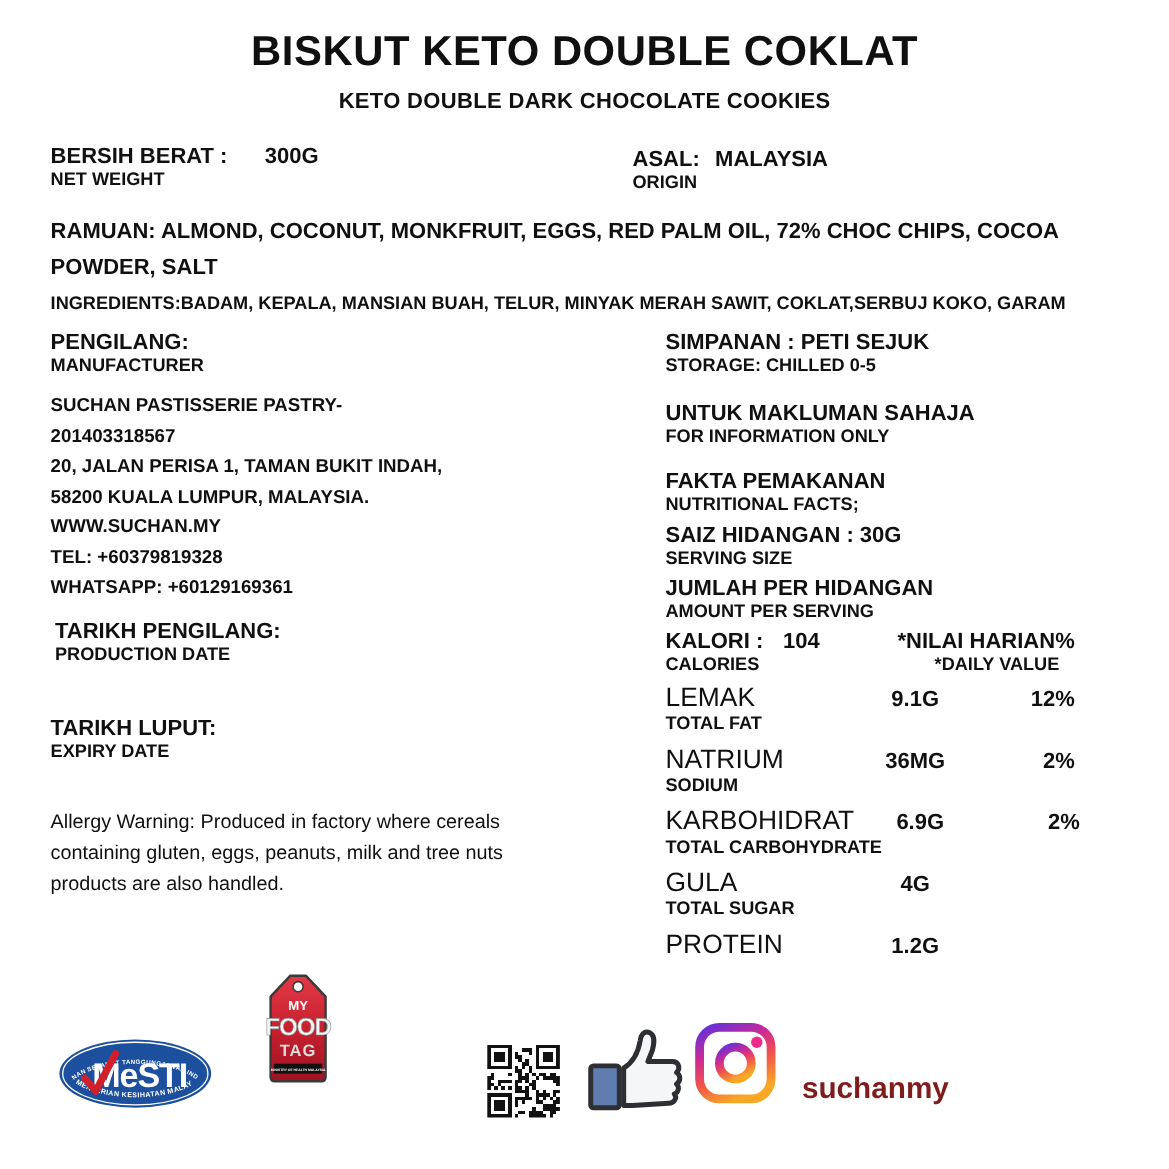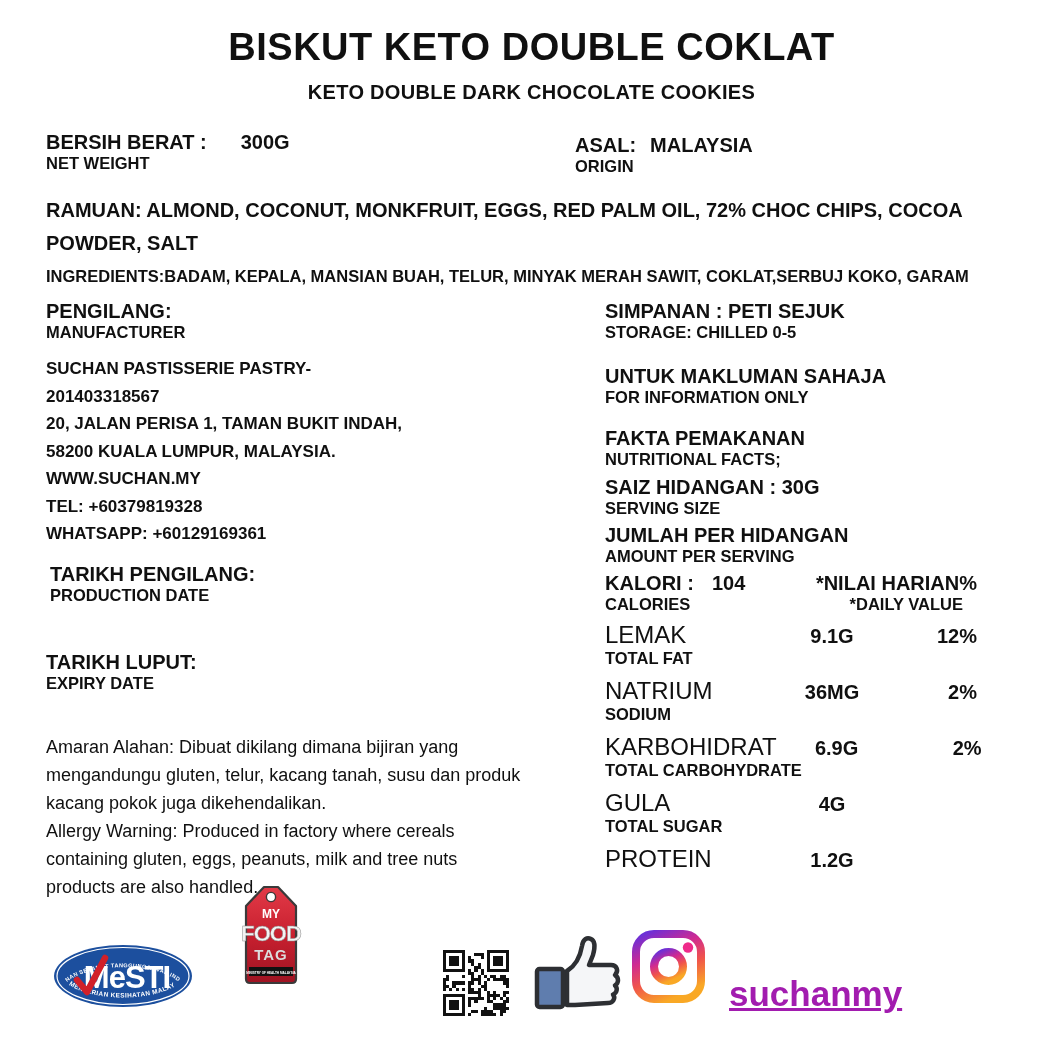--- a/index.html
+++ b/index.html
@@ -18,21 +18,21 @@
   .nut{width:372px;}
   .nrow{display:grid;grid-template-columns:1fr 120px 85px;align-items:baseline;}
   .nrow .val{text-align:center;font-size:20px;font-weight:700;}
   .nrow .pct{text-align:right;font-size:20px;font-weight:700;}
   .nrow .lab{font-size:24px;font-weight:400;}
   .krow{display:flex;align-items:baseline;}
   .krow .kval{margin-left:18px;font-size:20px;font-weight:700;}
   .krow .kdv{margin-left:auto;font-size:20px;font-weight:700;}
   .crow{display:flex;align-items:center;}
   .crow .cdv{margin-left:auto;font-size:16.5px;font-weight:700;padding-right:14px;}
-  .ig-handle{font-size:35px;font-weight:700;color:#a21caf;text-decoration:underline;}
+  .ig-handle{font-size:27px;font-weight:700;color:#7f1d1d;}
   svg text{font-family:"Liberation Sans",sans-serif;}
 </style>
 </head>
 <body>
 
 <div class="page">
 
   <div class="abs sub" style="top:81px;left:0;">KETO DOUBLE DARK CHOCOLATE COOKIES</div>
   <div class="abs ttl" style="top:26px;left:0;">BISKUT KETO DOUBLE COKLAT</div>
 
@@ -74,21 +74,20 @@
     <div class="ms">TARIKH  PENGILANG:</div>
     <div class="en">PRODUCTION DATE</div>
   </div>
 
   <div class="abs" style="top:651px;left:46px;">
     <div class="ms">TARIKH  LUPUT:</div>
     <div class="en">EXPIRY DATE</div>
   </div>
 
   <div class="abs para" style="top:733px;left:46px;width:478px;">
-    <div>Amaran Alahan: Dibuat dikilang dimana bijiran yang mengandungu gluten, telur, kacang tanah, susu dan produk kacang pokok juga dikehendalikan.</div>
     <div>Allergy Warning:  Produced in factory where cereals containing gluten, eggs, peanuts, milk and tree nuts products are also handled.</div>
   </div>
 
   <div class="abs" style="top:300px;left:605px;">
     <div class="ms">SIMPANAN : PETI SEJUK</div>
     <div class="en">STORAGE: CHILLED 0-5</div>
   </div>
 
   <div class="abs" style="top:365px;left:605px;">
     <div class="ms">UNTUK MAKLUMAN SAHAJA</div>

